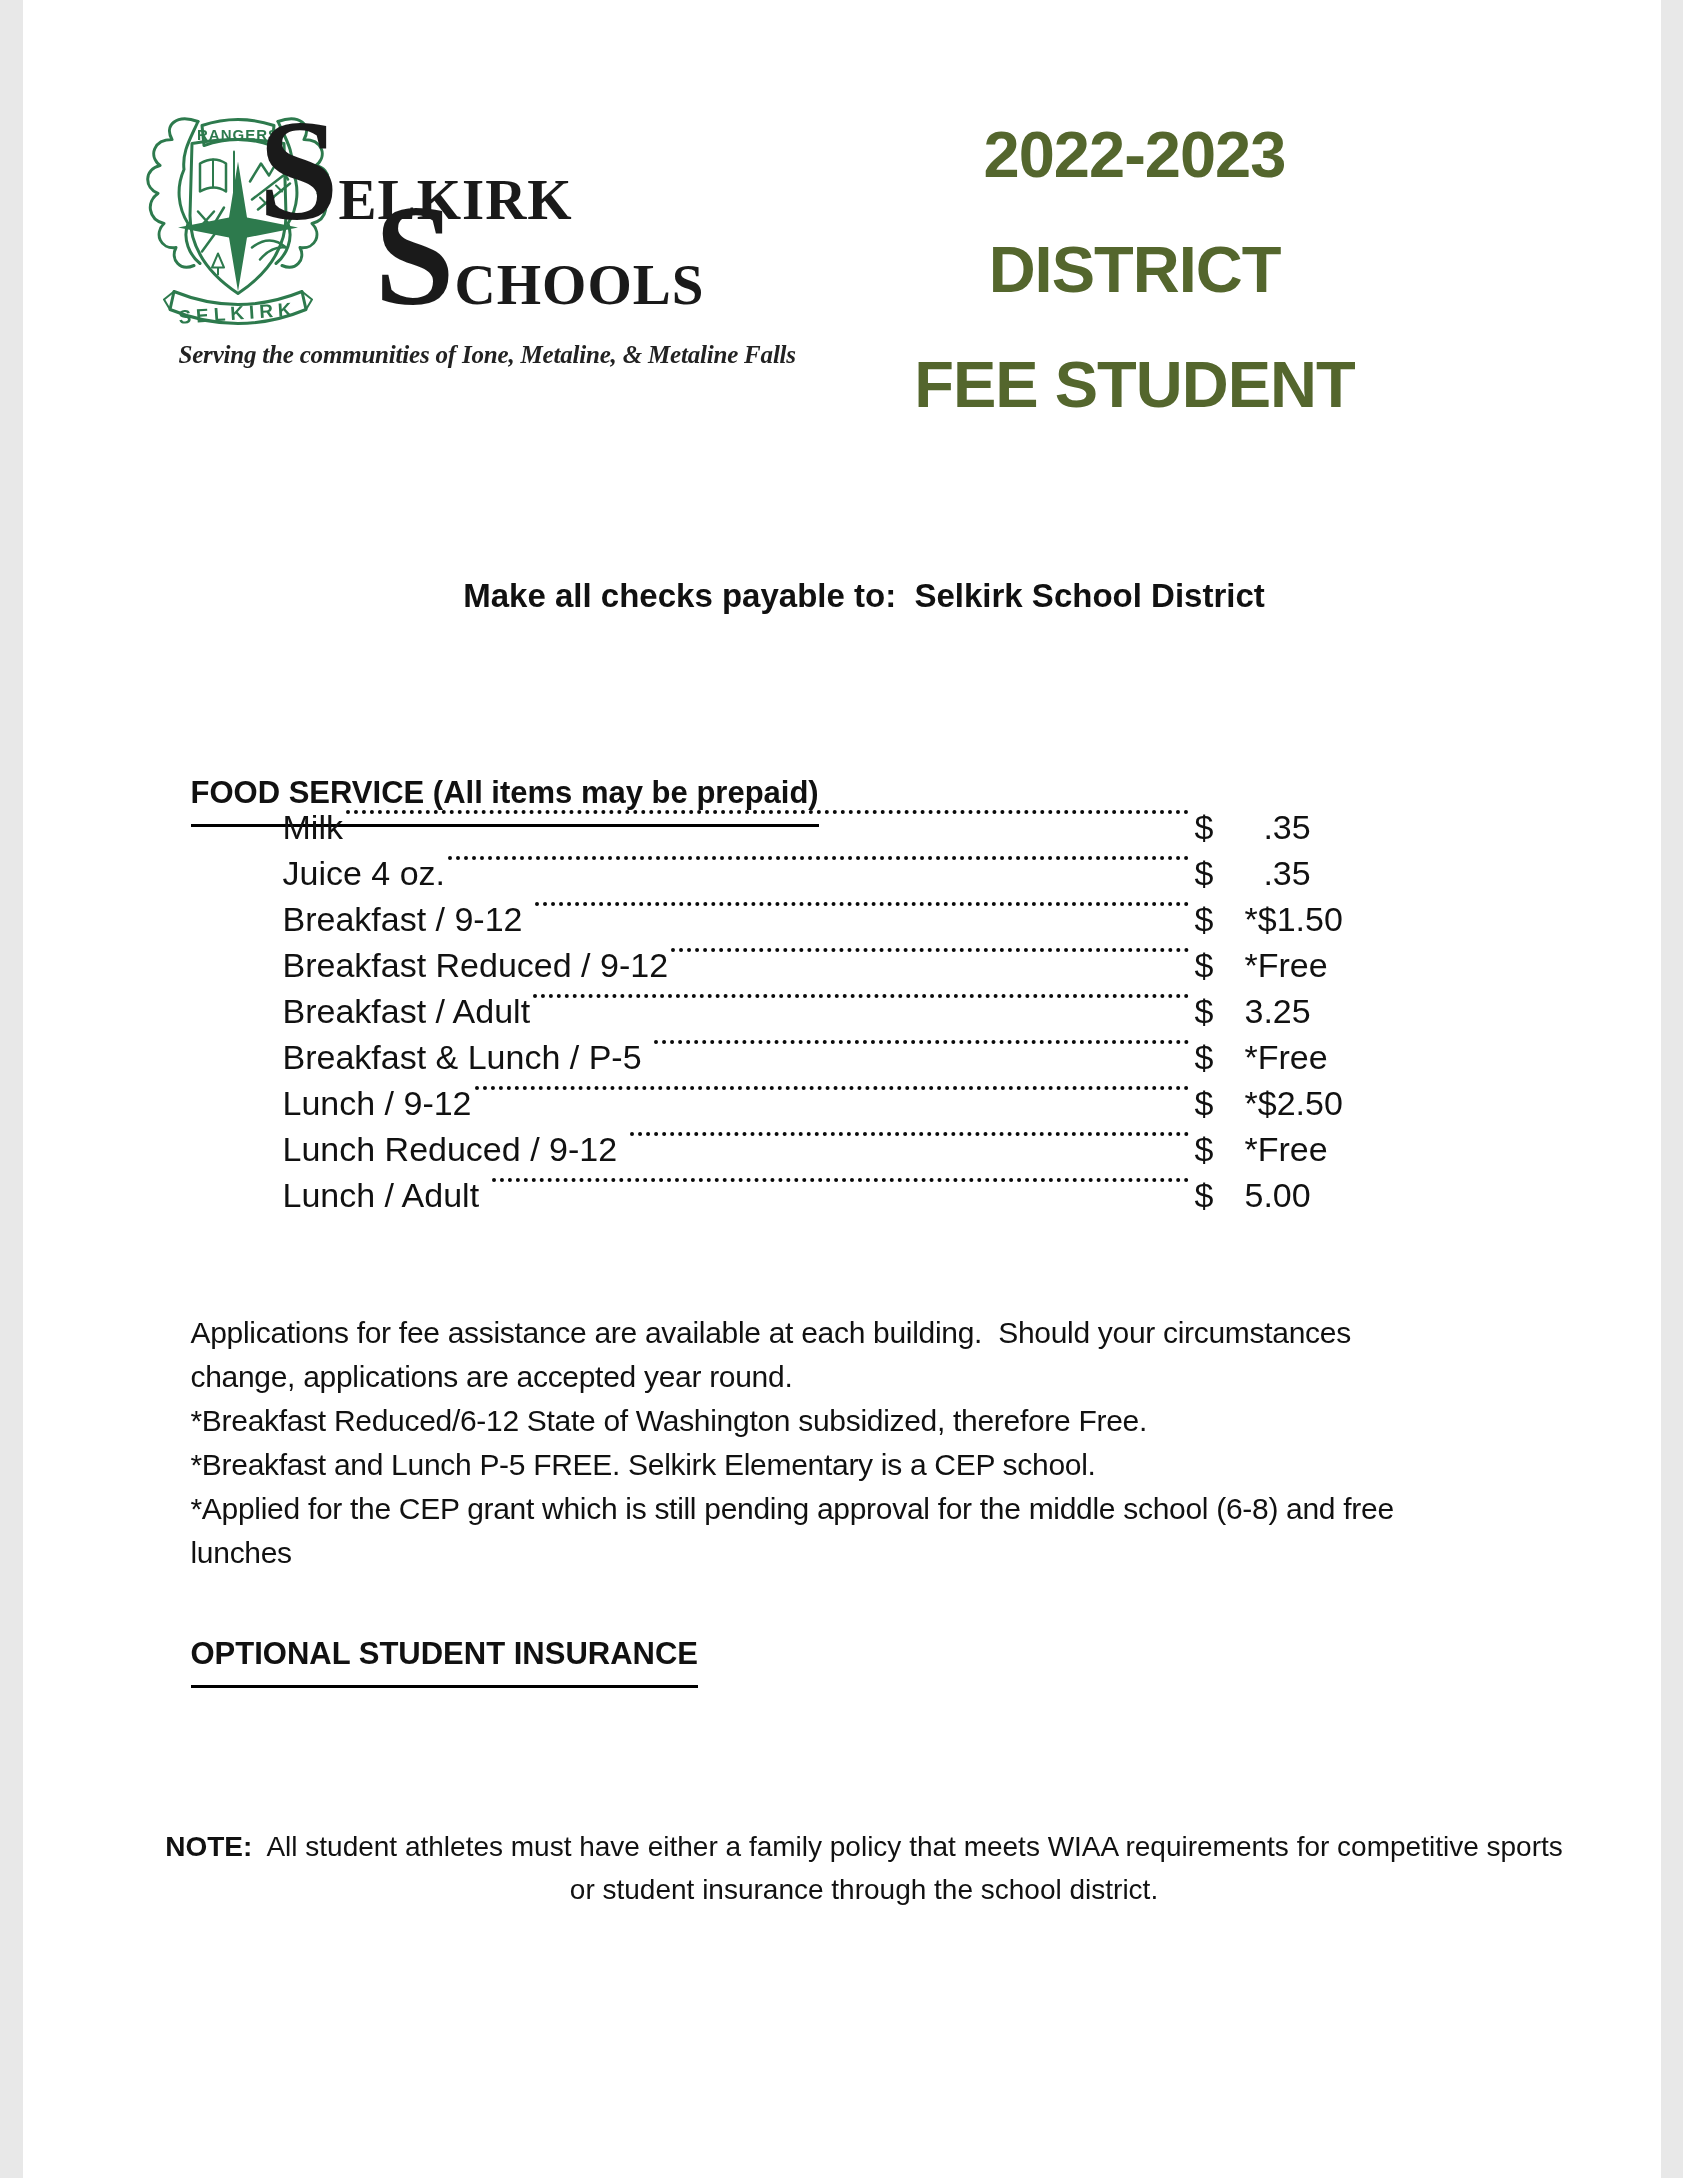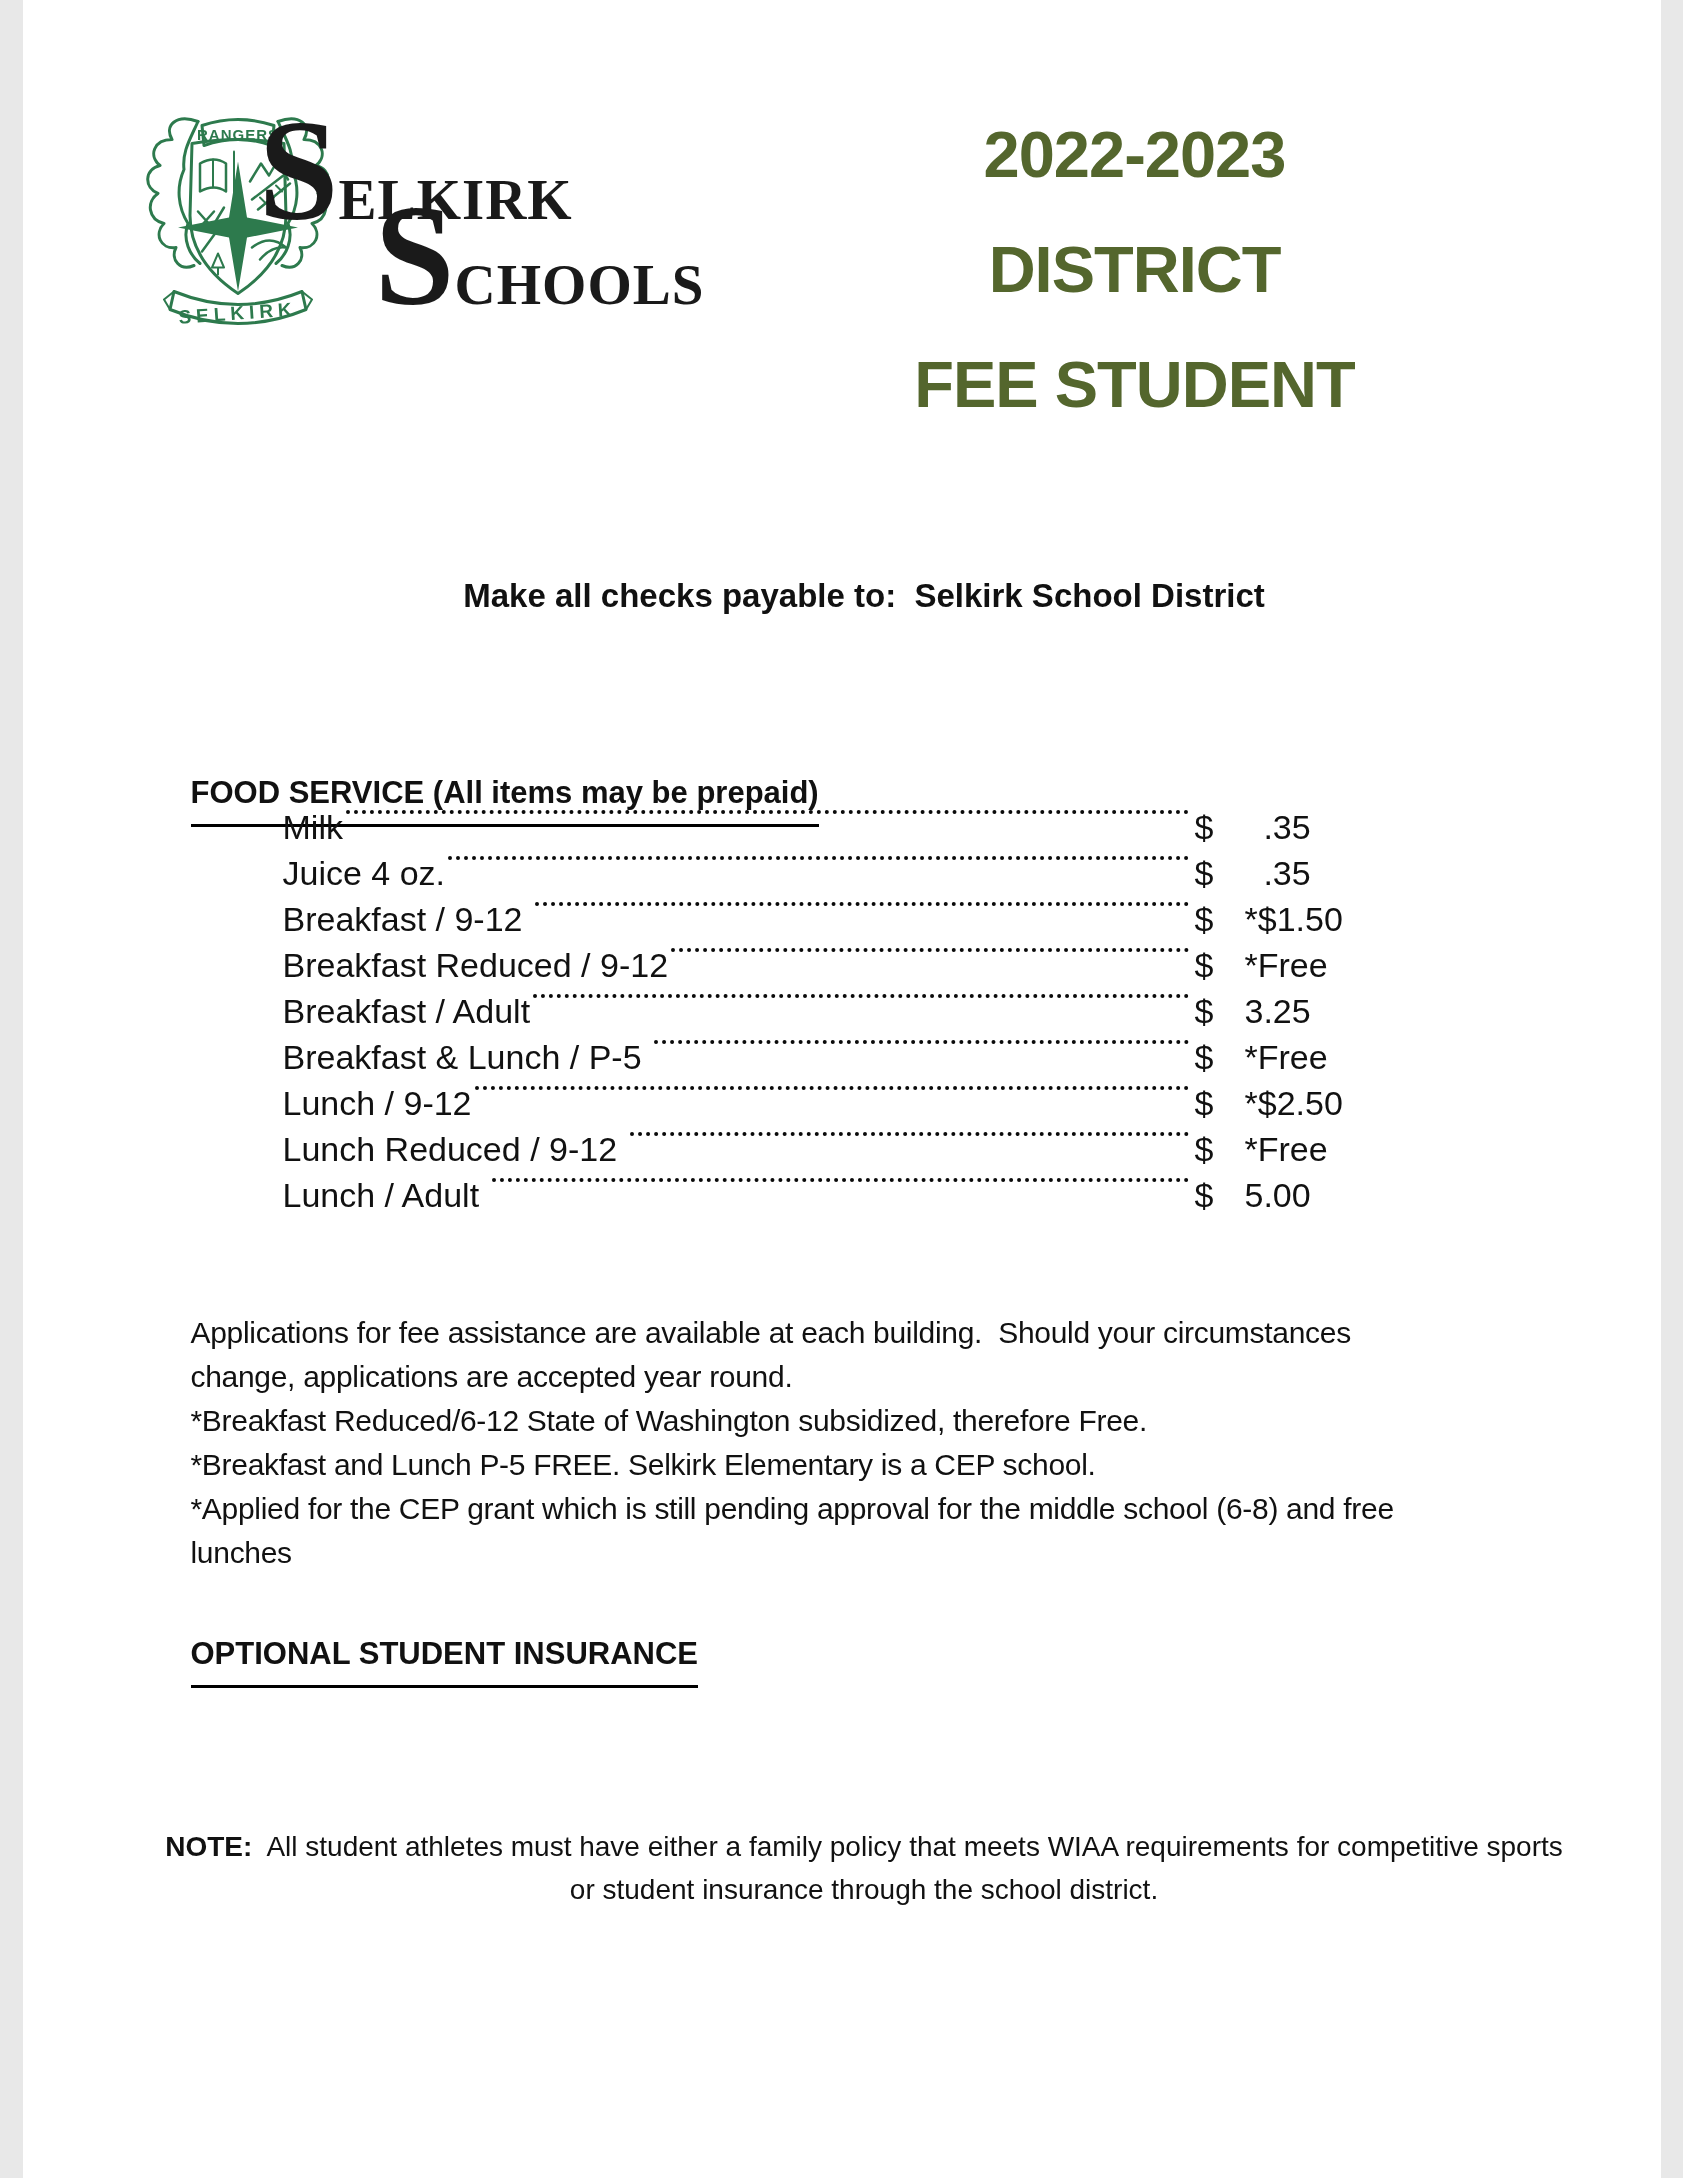--- a/index.html
+++ b/index.html
@@ -126,20 +126,21 @@
 
       <path d="M36 192 Q100 218 164 192 L168 210 Q100 238 32 210 Z"></path>
       <path d="M36 192 L26 200 L32 210 M164 192 L174 200 L168 210" stroke-width="2"></path>
     </g>
     <text x="100" y="40" text-anchor="middle" font-size="15" font-weight="bold" fill="#2d7a4d" letter-spacing="1">RANGERS</text>
     <text x="100" y="220" text-anchor="middle" font-size="19" font-weight="bold" fill="#2d7a4d" letter-spacing="5" transform="rotate(-4 100 220)">SELKIRK</text>
   </svg>
 
   <div class="wordmark wm-line1"><span class="wm-initial">S</span><span class="wm-rest">ELKIRK</span></div>
   <div class="wordmark wm-line2"><span class="wm-initial">S</span><span class="wm-rest">CHOOLS</span></div>
+  <div class="tagline">Serving the communities of Ione, Metaline, &amp; Metaline Falls</div>
 
   <div class="doc-title">
     <div>2022-2023</div>
     <div>DISTRICT</div>
     <div>FEE STUDENT</div>
   </div>
 
   <div class="payable">Make all checks payable to:  Selkirk School District</div>
 
   <div class="section-heading food-heading">FOOD SERVICE (All items may be prepaid)</div>

